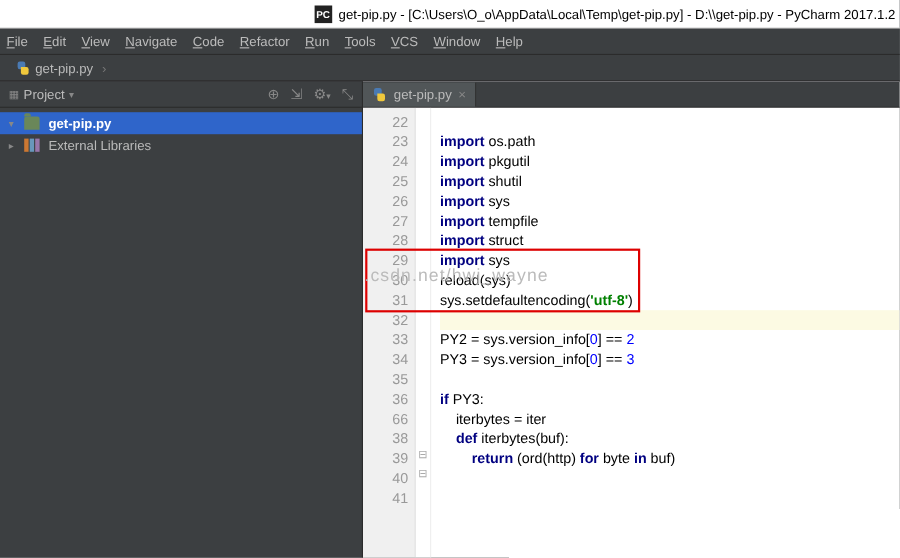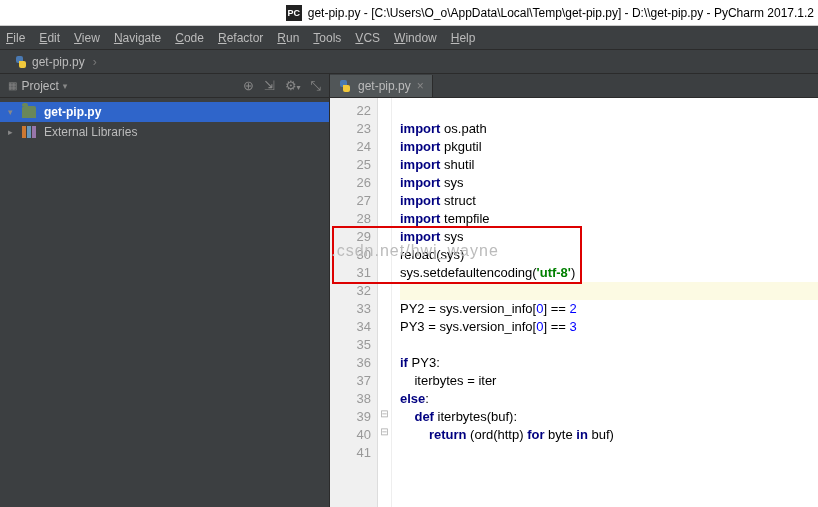--- a/index.html
+++ b/index.html
@@ -126,21 +126,21 @@
           <div class="ln">27</div>
           <div class="ln">28</div>
           <div class="ln">29</div>
           <div class="ln">30</div>
           <div class="ln">31</div>
           <div class="ln">32</div>
           <div class="ln">33</div>
           <div class="ln">34</div>
           <div class="ln">35</div>
           <div class="ln">36</div>
-          <div class="ln">37</div>
+          <div class="ln">66</div>
           <div class="ln">38</div>
           <div class="ln">39</div>
           <div class="ln">40</div>
           <div class="ln">41</div>
         </div>
       <div class="foldgutter" id="foldgutter">
           <div class="fold"></div>
           <div class="fold"></div>
           <div class="fold"></div>
           <div class="fold"></div>
@@ -161,30 +161,29 @@
           <div class="fold">⊟</div>
           <div class="fold"></div>
         </div>
       <div class="code" id="code">
         <div class="highlight-box" id="hlbox" style="left: -60px; top: 128px; width: 250px; height: 58px;"></div>
       <div class="cl"></div>
           <div class="cl"><span class="kw">import </span><span class="id">os.path</span></div>
           <div class="cl"><span class="kw">import </span><span class="id">pkgutil</span></div>
           <div class="cl"><span class="kw">import </span><span class="id">shutil</span></div>
           <div class="cl"><span class="kw">import </span><span class="id">sys</span></div>
+          <div class="cl"><span class="kw">import </span><span class="id">tempfile</span></div>
           <div class="cl"><span class="kw">import </span><span class="id">struct</span></div>
-          <div class="cl"><span class="kw">import </span><span class="id">tempfile</span></div>
           <div class="cl"><span class="kw">import </span><span class="id">sys</span></div>
           <div class="cl"><span class="id">reload(sys)</span></div>
           <div class="cl"><span class="id">sys.setdefaultencoding(</span><span class="str">'utf-8'</span><span class="id">)</span></div>
           <div class="cl hl"></div>
           <div class="cl"><span class="id">PY2 = sys.version_info[</span><span class="num">0</span><span class="id">] == </span><span class="num">2</span></div>
           <div class="cl"><span class="id">PY3 = sys.version_info[</span><span class="num">0</span><span class="id">] == </span><span class="num">3</span></div>
           <div class="cl"></div>
           <div class="cl"><span class="kw">if </span><span class="id">PY3:</span></div>
           <div class="cl"><span class="id">    iterbytes = iter</span></div>
-          <div class="cl"><span class="kw">else</span><span class="id">:</span></div>
           <div class="cl"><span class="id">    </span><span class="kw">def </span><span class="id">iterbytes(buf):</span></div>
           <div class="cl"><span class="id">        </span><span class="kw">return </span><span class="id">(ord(http) </span><span class="kw">for </span><span class="id">byte </span><span class="kw">in </span><span class="id">buf)</span></div>
         </div>
     </div>
   </div>
 </div>
 
 </body></html>

